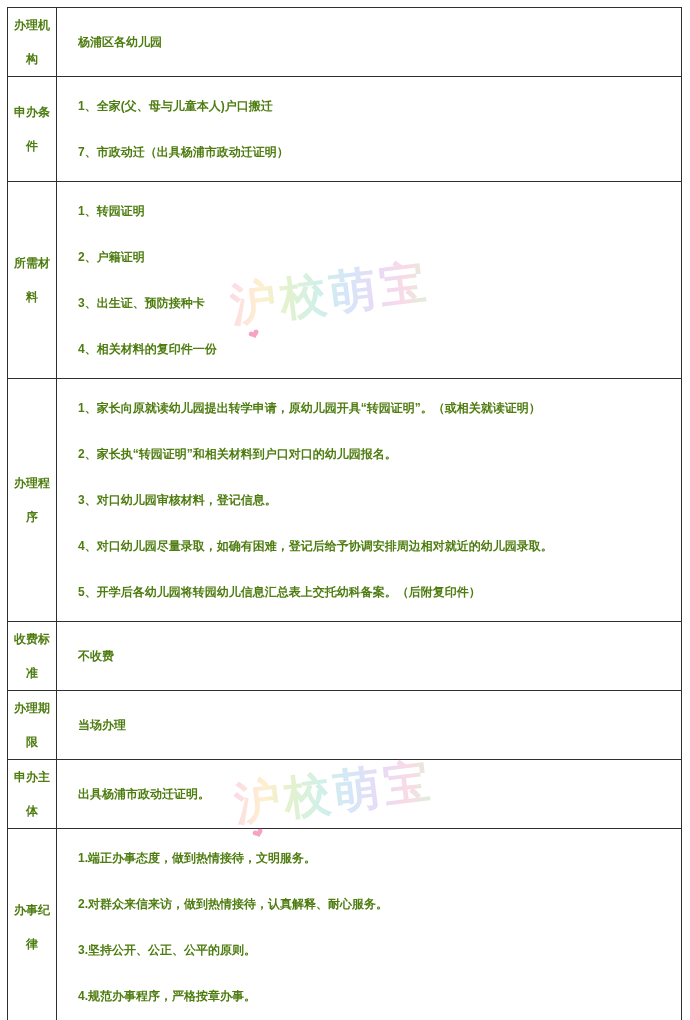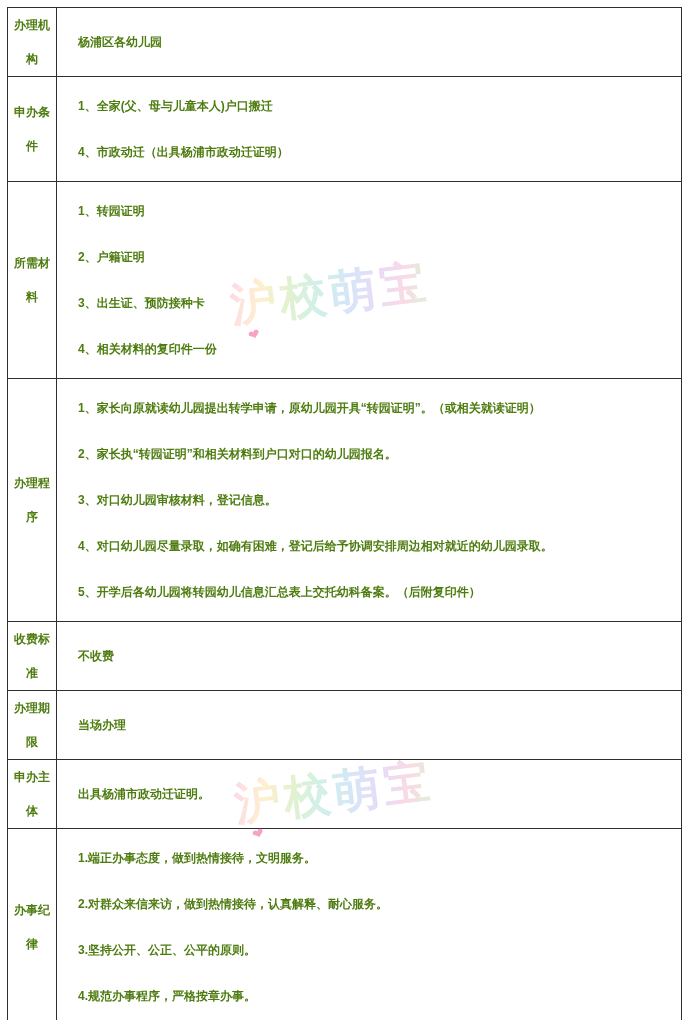--- a/index.html
+++ b/index.html
@@ -76,21 +76,21 @@
         <tr>
       <td class="label-cell">办理机构</td>
       <td class="content-cell">
         <p>杨浦区各幼儿园</p>
       </td>
     </tr>
     <tr>
       <td class="label-cell">申办条件</td>
       <td class="content-cell">
         <p>1、全家(父、母与儿童本人)户口搬迁</p>
-        <p>4、市政动迁（出具杨浦市政动迁证明）</p>
+        <p>7、市政动迁（出具杨浦市政动迁证明）</p>
       </td>
     </tr>
     <tr>
       <td class="label-cell">所需材料</td>
       <td class="content-cell">
         <p>1、转园证明</p>
         <p>2、户籍证明</p>
         <p>3、出生证、预防接种卡</p>
         <p>4、相关材料的复印件一份</p>
       </td>

